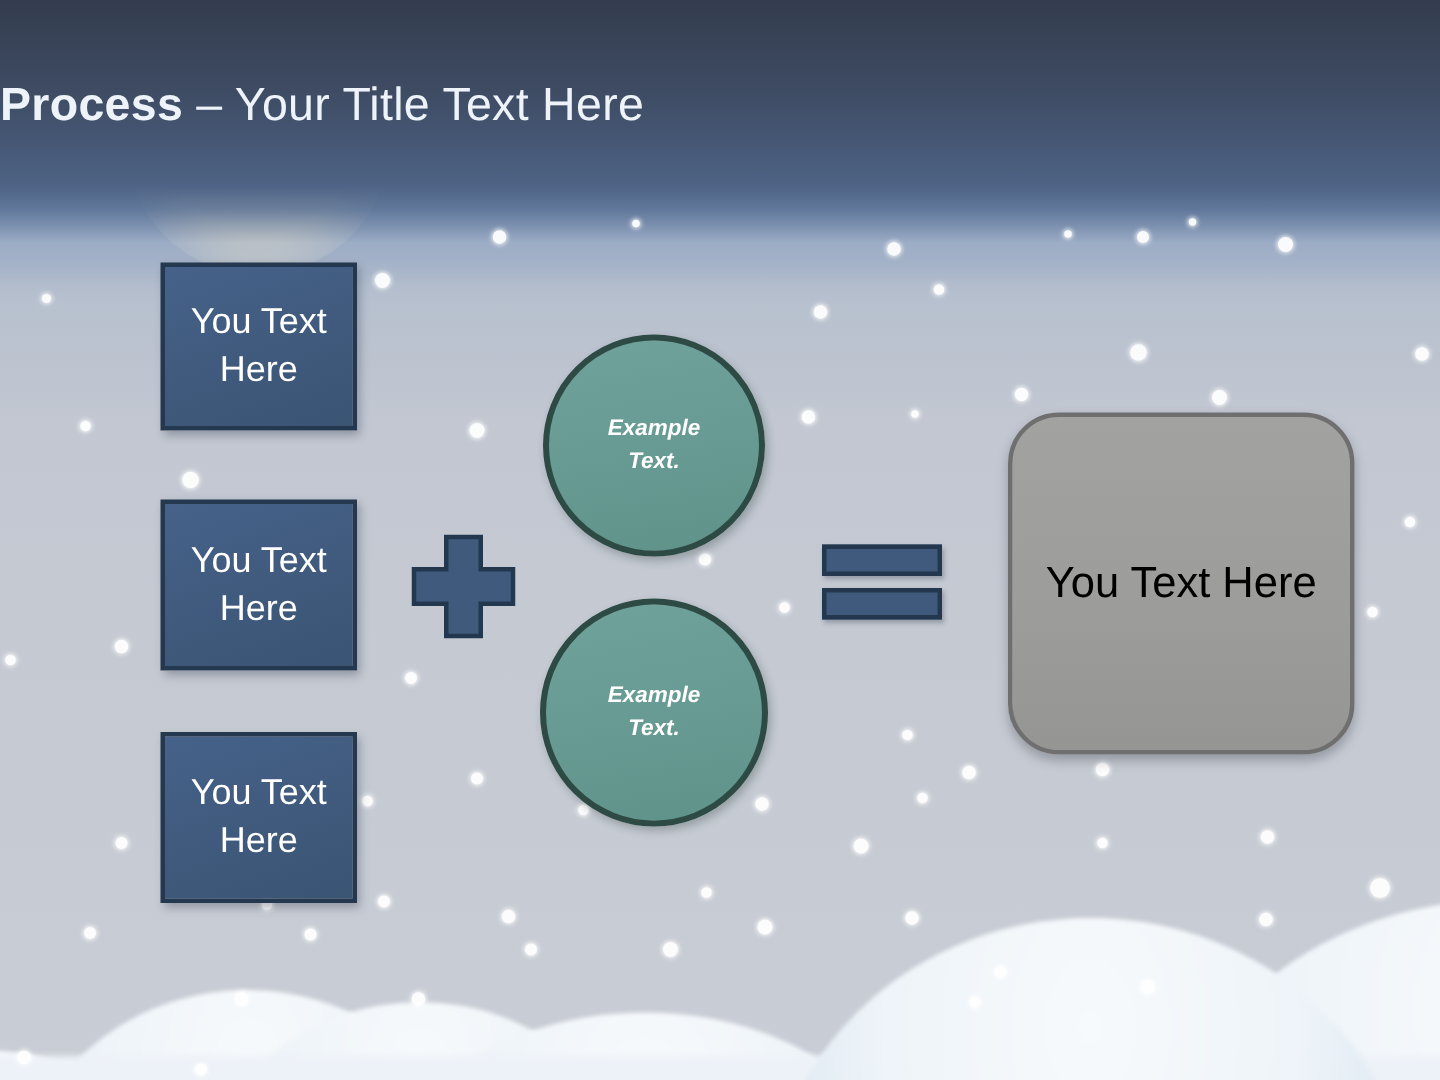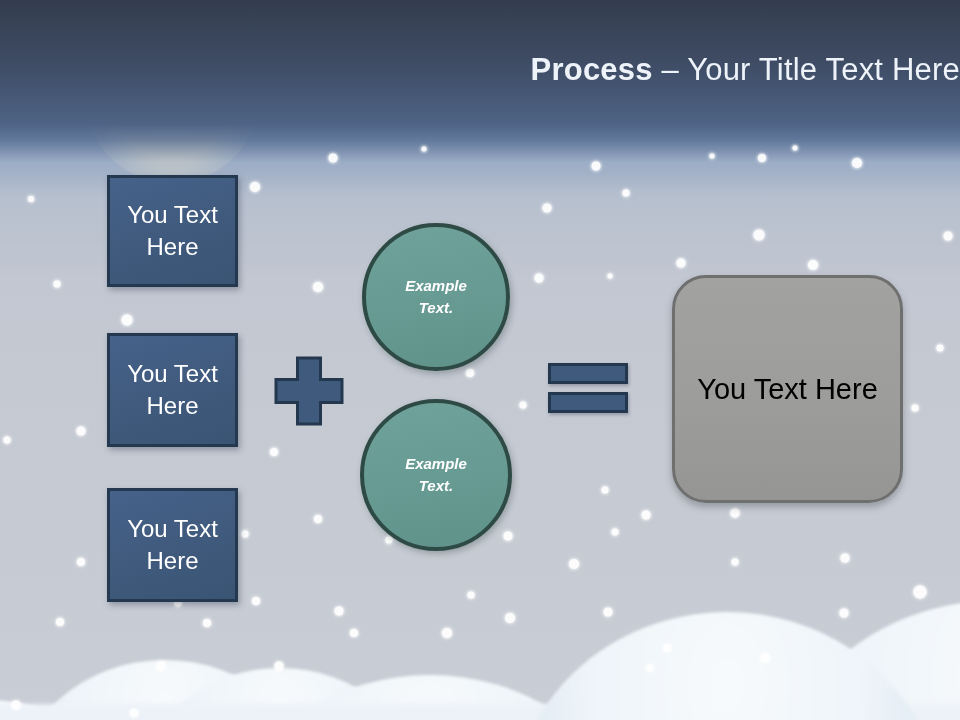--- a/index.html
+++ b/index.html
@@ -14,21 +14,21 @@
     position:absolute; left:84px; top:7px; width:176px; height:176px; border-radius:50%;
     background:radial-gradient(circle, rgba(233,226,203,0.95) 0%, rgba(233,226,203,0.85) 50%, rgba(228,224,210,0.35) 68%, rgba(224,224,218,0) 78%);
   }
   
   .header-band{
     position:absolute; left:0; top:0; width:960px; height:200px;
     background:linear-gradient(180deg,#333d4e 0%,#3e4b63 30%,#485b7a 52%,#4e6385 62%,
       rgba(88,112,148,0.85) 70%, rgba(148,166,194,0.45) 81%, rgba(195,204,218,0) 95%);
   }
   .title{
-    position:absolute; left:0; top:52px; width:960px; text-align:right;
+    position:absolute; left:0; top:52px; width:960px; text-align:left;
     color:#eef3fa; font-size:31px; letter-spacing:0.2px;
   }
   .title .em{font-weight:700;}
   
   .mound{position:absolute; border-radius:50%; filter:blur(1.5px);
     background:radial-gradient(ellipse at 50% 18%, #f7fafc 0%, #eef4f9 45%, #dde7f1 75%, #d3dfeb 100%);}
   .m-right  {left:770px; top:600px; width:460px; height:410px;}
   .m-farleft{left:-145px; top:700px; width:260px; height:180px;}
   .m-left   {left:15px;  top:660px; width:300px; height:270px;}
   .m-left2  {left:140px; top:668px; width:280px; height:244px;}

